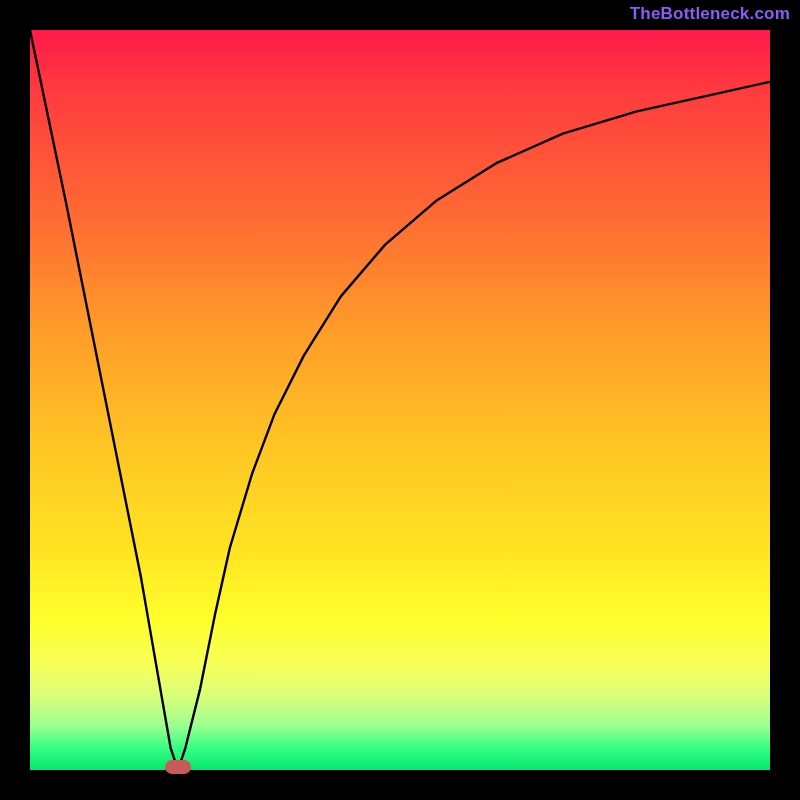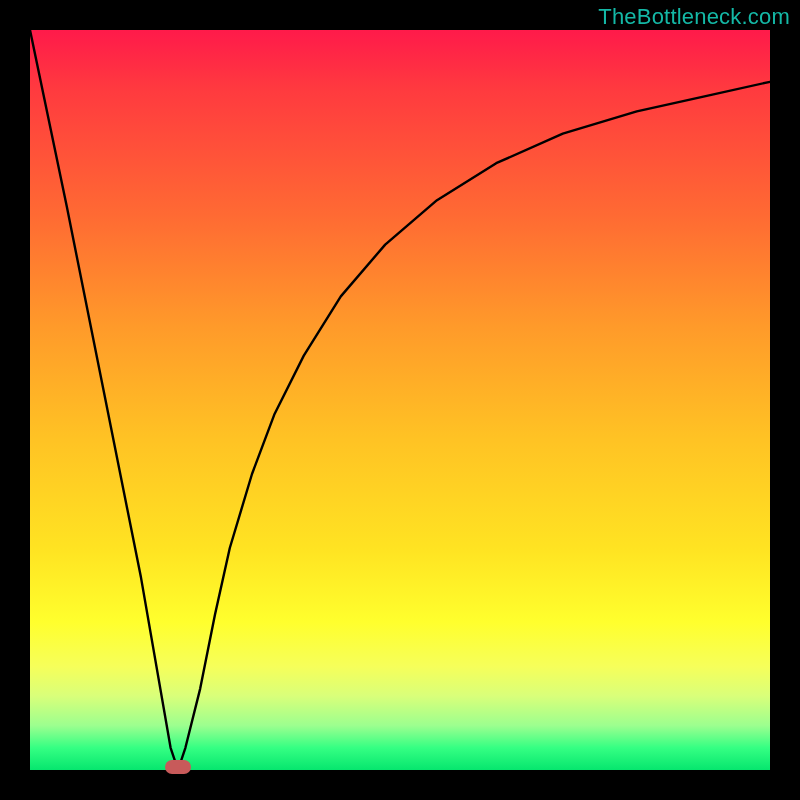--- a/index.html
+++ b/index.html
@@ -14,23 +14,23 @@
   .frame {
     position: relative;
     width: 800px;
     height: 800px;
     background: #000;
   }
   .watermark {
     position: absolute;
     top: 4px;
     right: 10px;
-    color: #14b8a6;
-    font-size: 22px;
-    font-weight: 400;
+    color: #8b5cf6;
+    font-size: 17px;
+    font-weight: 700;
     letter-spacing: 0.2px;
     z-index: 5;
     user-select: none;
   }
   .plot-outer {
     position: absolute;
     left: 30px;
     top: 30px;
     width: 740px;
     height: 740px;

